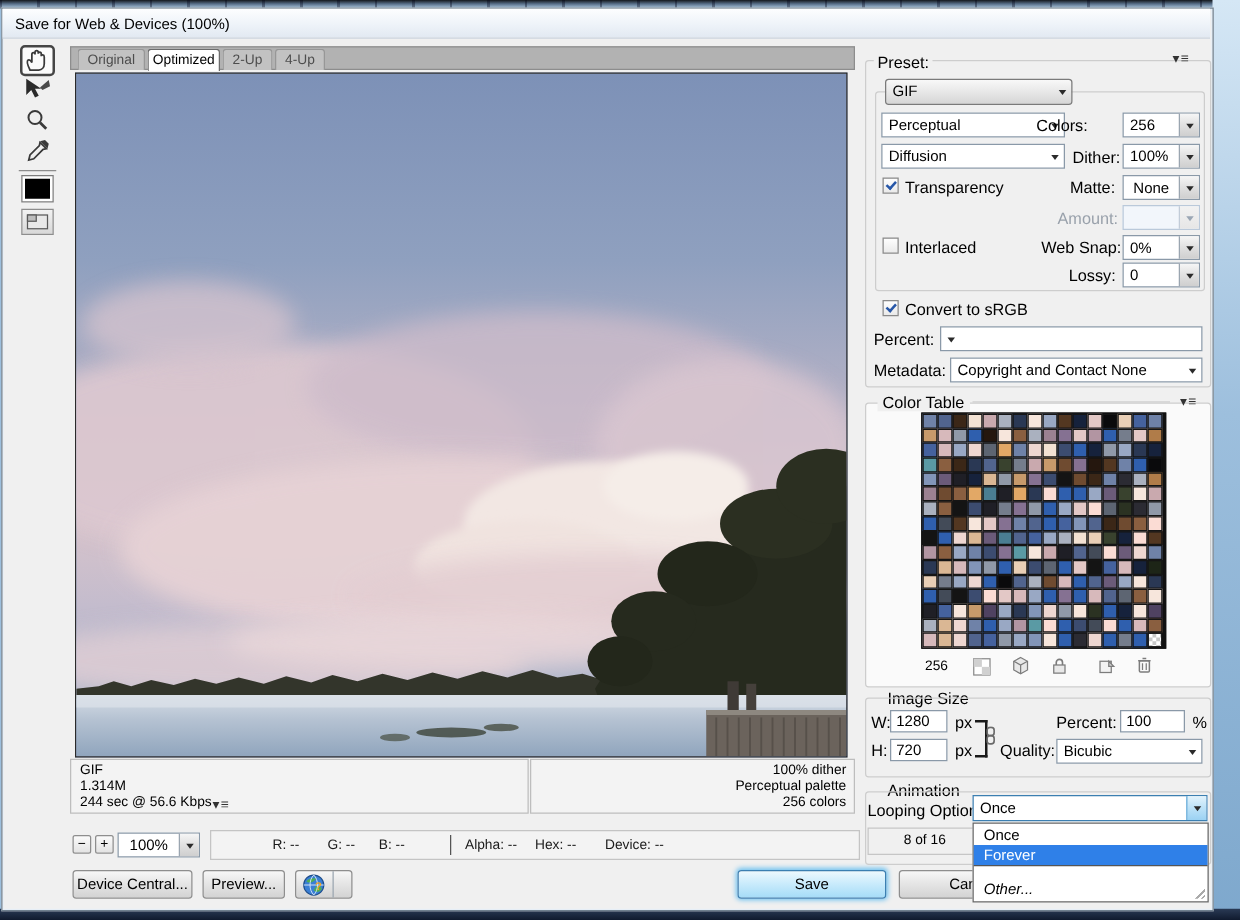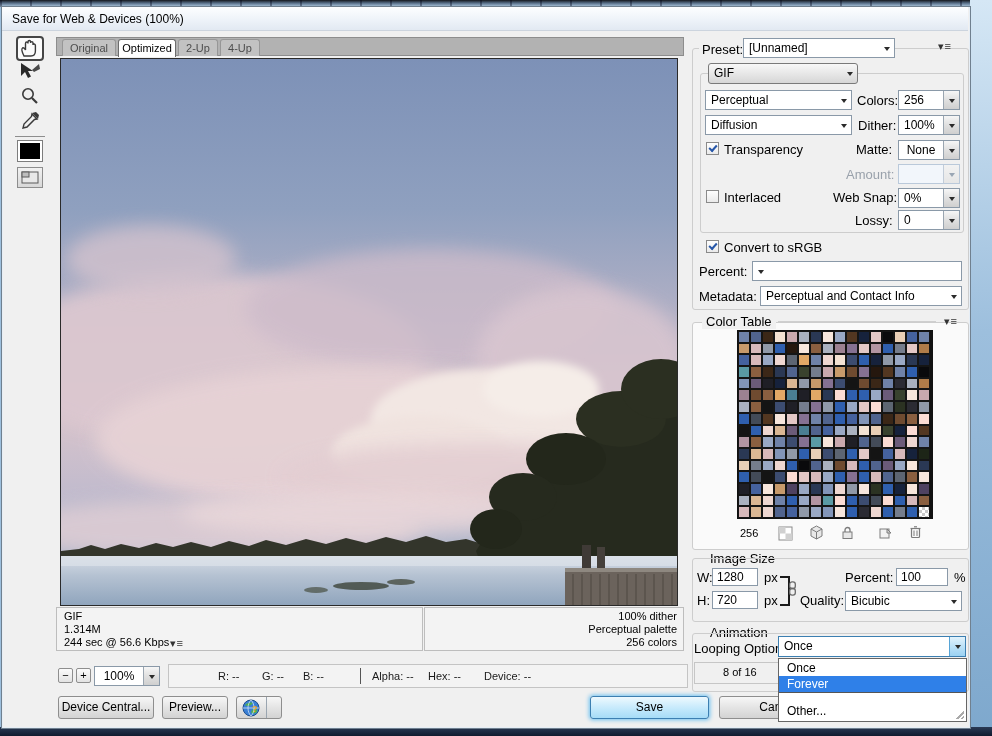--- a/index.html
+++ b/index.html
@@ -252,37 +252,33 @@
       <path d="M2 10 H18 M10 2 C6 6 6 14 10 18 M10 2 C14 6 14 14 10 18" fill="none" stroke="#cfe2f6" stroke-width=".8"></path>
       <text x="11" y="14" font-size="9" fill="#f6a623" font-family="Liberation Sans, sans-serif" font-weight="bold">?</text>
     </svg>
     <span class="arr" style="position:absolute;right:0;top:0;bottom:0;width:14px;border-left:1px solid #9aa5b0;"></span>
   </div>
   <div class="btn default" style="left:590px;top:696px;width:119px;">Save</div>
   <div class="btn" style="left:719px;top:696px;width:118px;z-index:5;">Cancel</div>
 
   <div class="groupbox" style="left:692px;top:48px;width:277px;height:262px;"></div>
   <span class="lbl" style="left:699px;top:42px;background:#f0f0f0;padding:0 3px;">Preset:</span>
-  <div class="combo" style="left:743px;top:38px;width:152px;">
-    <span class="txt">[Unnamed]</span>
-    <span class="arr"></span>
-  </div>
   <span class="menuicon" style="left:938px;top:40px;">▾≡</span>
 
   <div class="groupbox" style="left:700px;top:73px;width:264px;height:160px;"></div>
   <div class="combo buttonstyle" style="left:708px;top:63px;width:150px;height:21px;">
     <span class="txt">GIF</span>
     <span class="arr"></span>
   </div>
 
   <div class="combo" style="left:705px;top:90px;width:147px;">
     <span class="txt">Perceptual</span>
       <span class="arr"></span>
   </div>
-  <span class="lbl" style="left:857px;top:93px;">Colors:</span>
+  <span class="lbl" style="left:829px;top:93px;">Colors:</span>
   <div class="combo framed" style="left:898px;top:90px;width:62px;">
     <span class="txt">256</span>
       <span class="arr"></span>
   </div>
 
   <div class="combo" style="left:705px;top:115px;width:147px;">
     <span class="txt">Diffusion</span>
       <span class="arr"></span>
   </div>
   <span class="lbl" style="left:858px;top:118px;">Dither:</span>
@@ -322,21 +318,21 @@
   <div class="checkbox checked" style="left:706px;top:240px;"></div>
   <span class="lbl" style="left:724px;top:240px;">Convert to sRGB</span>
 
   <span class="lbl" style="left:699px;top:264px;">Percent:</span>
   <div class="combo" style="left:752px;top:261px;width:210px;">
       <span class="arr"></span>
   </div>
 
   <span class="lbl" style="left:699px;top:289px;">Metadata:</span>
   <div class="combo" style="left:760px;top:286px;width:202px;">
-    <span class="txt">Perceptual and Contact Info</span>
+    <span class="txt">Copyright and Contact None</span>
       <span class="arr"></span>
   </div>
 
   <div class="groupbox" style="left:692px;top:322px;width:277px;height:228px;background:#fafafa;"></div>
   <span class="lbl" style="left:702px;top:314px;background:#f0f0f0;padding:0 4px;">Color Table</span>
   <div class="etch" style="left:778px;top:321px;width:158px;"></div>
   <span class="menuicon" style="left:944px;top:315px;">▾≡</span>
   <div class="palette">
       <div class="swatch" style="background: rgb(111, 130, 168);"></div>
       <div class="swatch" style="background: rgb(81, 100, 142);"></div>
@@ -660,17 +656,17 @@
     <span class="txt">Once</span>
       <span class="arr"></span>
   </div>
   <div style="position:absolute;left:694px;top:662px;width:272px;height:22px;box-sizing:border-box;background:#f0f0f0;border:1px solid #c6c6c6;"></div>
   <span class="lbl sm" style="left:723px;top:666px;">8 of 16</span>
 
   <div class="droplist">
     <div class="dropitem" style="top:1px;height:16px;line-height:16px;">Once</div>
     <div class="dropitem selected" style="top:17px;height:16px;line-height:16px;">Forever</div>
     <div class="dropsep"></div>
-    <div class="dropitem" style="top:44px;height:17px;line-height:17px;">Other...</div>
+    <div class="dropitem" style="top:44px;height:17px;line-height:17px;font-style:italic;">Other...</div>
     <div class="grip"></div>
   </div>
 
 </div>
 
 </body></html>

